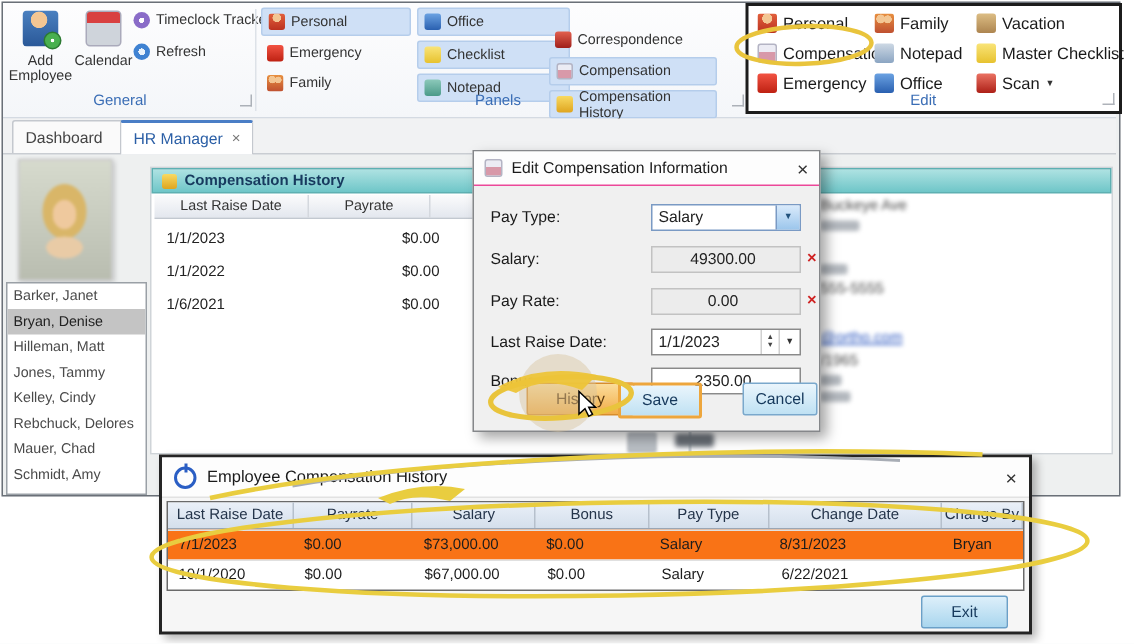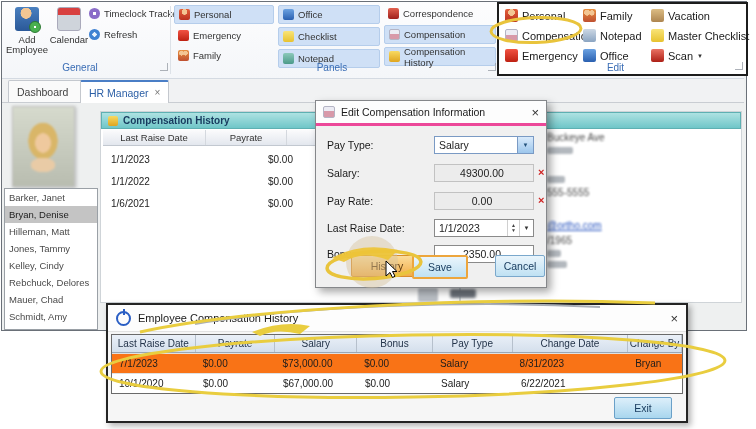--- a/index.html
+++ b/index.html
@@ -86,21 +86,21 @@
   .pp-lines{position:absolute;left:86px;top:20px;font-size:10px;color:#4a4a4a;filter:blur(1.25px);}
   .pp-lines div{margin-bottom:4px;white-space:nowrap;}
   .blob{background:#9aa0a8;height:7px;border-radius:2px;opacity:.75;}
   .link-frag{color:#2a56c0;text-decoration:underline;}
   .bg-smudge{left:418px;top:288px;width:20px;height:14px;background:#b9bec4;border-radius:2px;filter:blur(1px);z-index:2;}
   .bg-smudge2{left:450px;top:289px;width:26px;height:9px;background:#6a7078;border-radius:2px;filter:blur(1.6px);z-index:2;}
 
   
   .edlg{left:315px;top:100px;width:230px;height:186px;background:#f0f0f0;border:1px solid #808archive0;
         border:1px solid #85878a;box-shadow:4px 4px 8px rgba(0,0,0,.35);z-index:6;}
-  .edlg-title{position:absolute;left:0;right:0;top:0;height:22px;background:#fdfdfd;border-bottom:3px solid #ec4899;
+  .edlg-title{position:absolute;left:0;right:0;top:0;height:22px;background:#fdfdfd;border-bottom:1px solid #ec4899;
         display:flex;align-items:center;gap:6px;padding:0 7px;font-size:10.5px;color:#1a1a1a;}
   .edlg-close{margin-left:auto;font-size:13px;color:#333;line-height:1;}
   .fld{position:absolute;left:11px;font-size:10.5px;color:#1a1a1a;}
   .ctl{position:absolute;left:118px;width:100px;height:18px;box-sizing:border-box;font-size:10.5px;display:flex;align-items:center;}
   .combo{background:#fff;border:1px solid #7a9ac4;}
   .combo .cval{flex:1;padding-left:4px;}
   .combo .cbtn{width:15px;height:100%;background:linear-gradient(#d9eafb,#9cc6ec);border-left:1px solid #7a9ac4;
         display:flex;align-items:center;justify-content:center;font-size:6px;color:#23527c;}
   .tbox{background:#ececec;border:1px solid #c2c2c2;justify-content:center;padding-right:4px;color:#222;}
   .tbox.white{background:#fff;border:1px solid #8a8a8a;}
@@ -183,21 +183,21 @@
         </div>
       <div class="rb-item hl">
         <span class="ic ic-checklist"></span>
           <span>Checklist</span>
         </div>
       <div class="rb-item hl">
         <span class="ic ic-notepad"></span>
           <span>Notepad</span>
         </div>
     </div>
-    <div class="rb-col" style="left:382px;width:112px;">
+    <div class="rb-col" style="left:364px;width:112px;margin-top:13px;">
       <div class="rb-item">
         <span class="ic ic-corr"></span>
           <span>Correspondence</span>
         </div>
       <div class="rb-item hl">
         <span class="ic ic-comp"></span>
           <span>Compensation</span>
         </div>
       <div class="rb-item hl">
         <span class="ic ic-money"></span>

